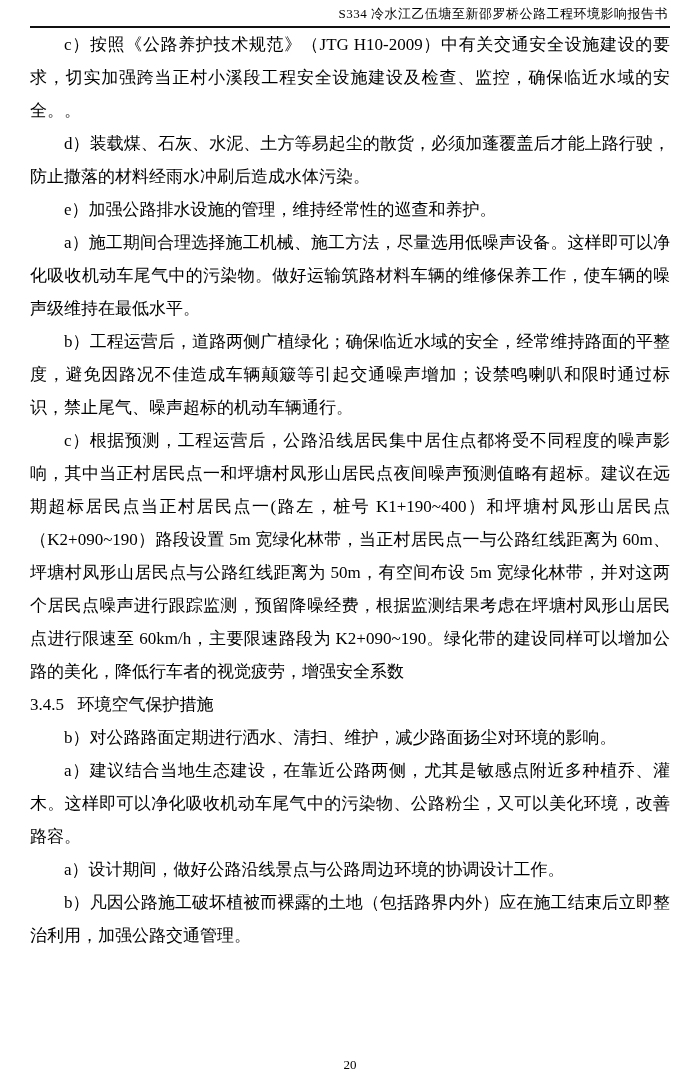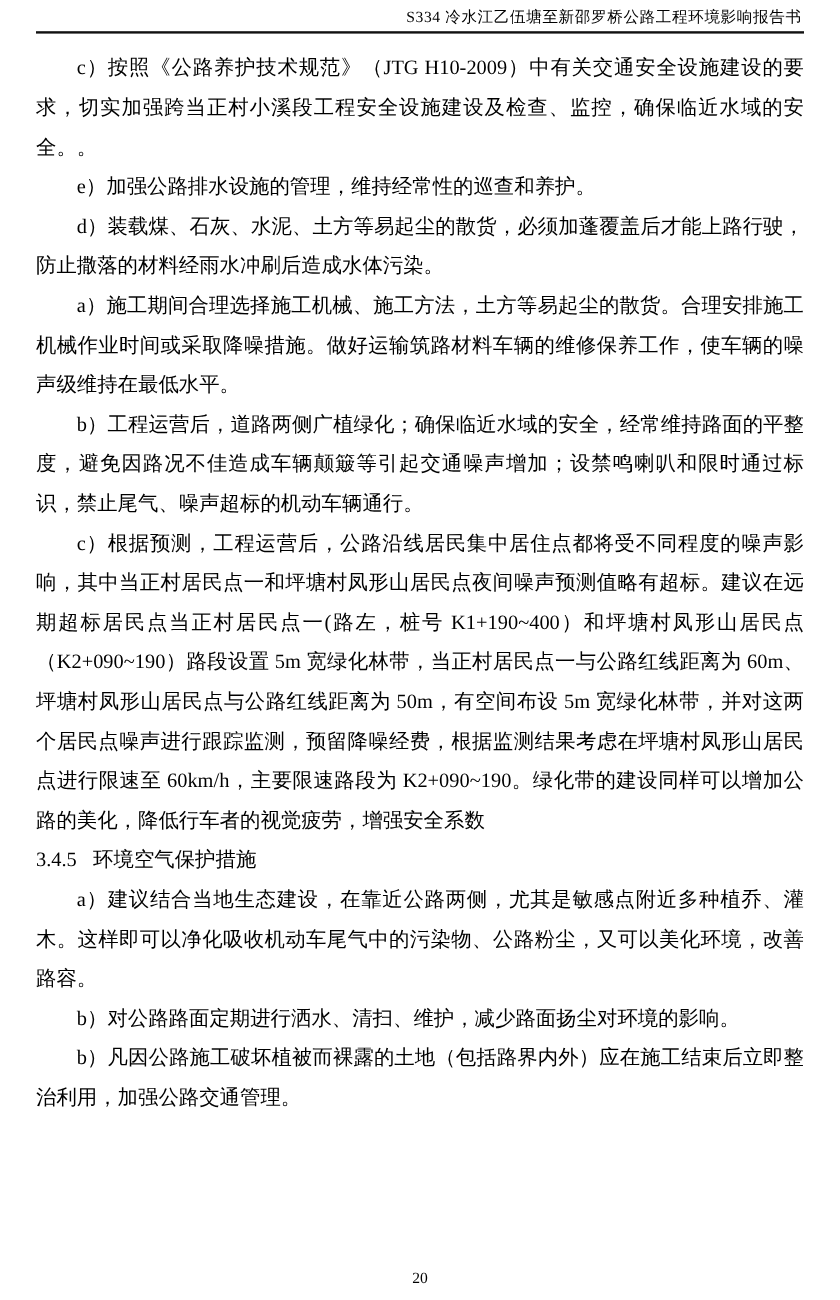--- a/index.html
+++ b/index.html
@@ -25,21 +25,20 @@
     line-height: 18px;
     letter-spacing: 0.5px;
     padding-right: 2px;
   }
   .header-rule {
     border: none;
     border-bottom: 2.5px solid #111111;
     margin: 3px 0 0 0;
   }
   main {
-    margin-top: 12px;
     font-size: 17px;
     line-height: 33px;
     text-align: justify;
   }
   .para {
     margin: 0;
     text-indent: 2em;
   }
   .heading {
     margin: 0;
@@ -64,36 +63,37 @@
 
 <div class="page">
 
   <header>
     <div class="header-title">S334 冷水江乙伍塘至新邵罗桥公路工程环境影响报告书</div>
     <hr class="header-rule">
   </header>
 
   <main>
     <p class="para">c）按照《公路养护技术规范》（JTG H10-2009）中有关交通安全设施建设的要求，切实加强跨当正村小溪段工程安全设施建设及检查、监控，确保临近水域的安全。。</p>
+    <p class="para">d）装载煤、石灰、水泥、土方等易起尘的散货，必须加蓬覆盖后才能上路行驶，防止撒落的材料经雨水冲刷后造成水体污染。</p>
     <p class="para">e）加强公路排水设施的管理，维持经常性的巡查和养护。</p>
-    <p class="para">d）装载煤、石灰、水泥、土方等易起尘的散货，必须加蓬覆盖后才能上路行驶，防止撒落的材料经雨水冲刷后造成水体污染。</p>
 
 
-    <p class="para">a）施工期间合理选择施工机械、施工方法，土方等易起尘的散货。合理安排施工机械作业时间或采取降噪措施。做好运输筑路材料车辆的维修保养工作，使车辆的噪声级维持在最低水平。</p>
+    <p class="para">a）施工期间合理选择施工机械、施工方法，尽量选用低噪声设备。这样即可以净化吸收机动车尾气中的污染物。做好运输筑路材料车辆的维修保养工作，使车辆的噪声级维持在最低水平。</p>
     <p class="para">b）工程运营后，道路两侧广植绿化；确保临近水域的安全，经常维持路面的平整度，避免因路况不佳造成车辆颠簸等引起交通噪声增加；设禁鸣喇叭和限时通过标识，禁止尾气、噪声超标的机动车辆通行。</p>
     <p class="para">c）根据预测，工程运营后，公路沿线居民集中居住点都将受不同程度的噪声影响，其中当正村居民点一和坪塘村凤形山居民点夜间噪声预测值略有超标。建议在远期超标居民点当正村居民点一(路左，桩号 K1+190~400）和坪塘村凤形山居民点（K2+090~190）路段设置 5m 宽绿化林带，当正村居民点一与公路红线距离为 60m、坪塘村凤形山居民点与公路红线距离为 50m，有空间布设 5m 宽绿化林带，并对这两个居民点噪声进行跟踪监测，预留降噪经费，根据监测结果考虑在坪塘村凤形山居民点进行限速至 60km/h，主要限速路段为 K2+090~190。绿化带的建设同样可以增加公路的美化，降低行车者的视觉疲劳，增强安全系数</p>
 
     <h2 class="heading">
       <span class="h-num">3.4.5</span><span class="h-title">环境空气保护措施</span>
     </h2>
 
+    <p class="para">b）对公路路面定期进行洒水、清扫、维护，减少路面扬尘对环境的影响。</p>
     <p class="para">a）建议结合当地生态建设，在靠近公路两侧，尤其是敏感点附近多种植乔、灌木。这样即可以净化吸收机动车尾气中的污染物、公路粉尘，又可以美化环境，改善路容。</p>
-    <p class="para">b）对公路路面定期进行洒水、清扫、维护，减少路面扬尘对环境的影响。</p>
 
 
+    <p class="para">a）设计期间，做好公路沿线景点与公路周边环境的协调设计工作。</p>
     <p class="para">b）凡因公路施工破坏植被而裸露的土地（包括路界内外）应在施工结束后立即整治利用，加强公路交通管理。</p>
   </main>
 
   <footer>
     <span>20</span>
   </footer>
 
 </div>
 
 </body></html>

